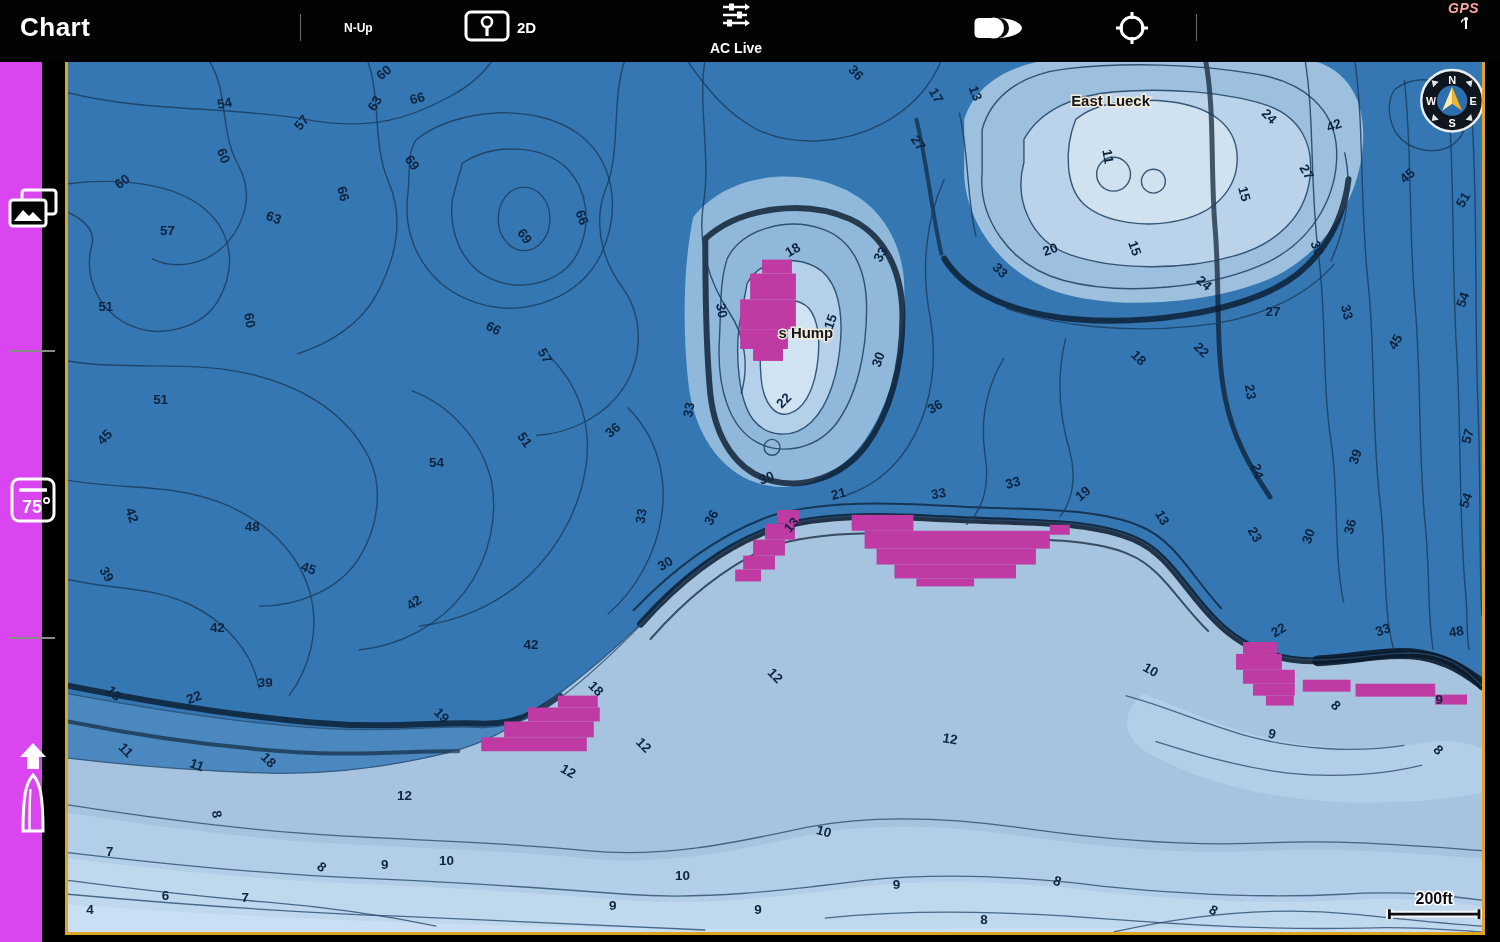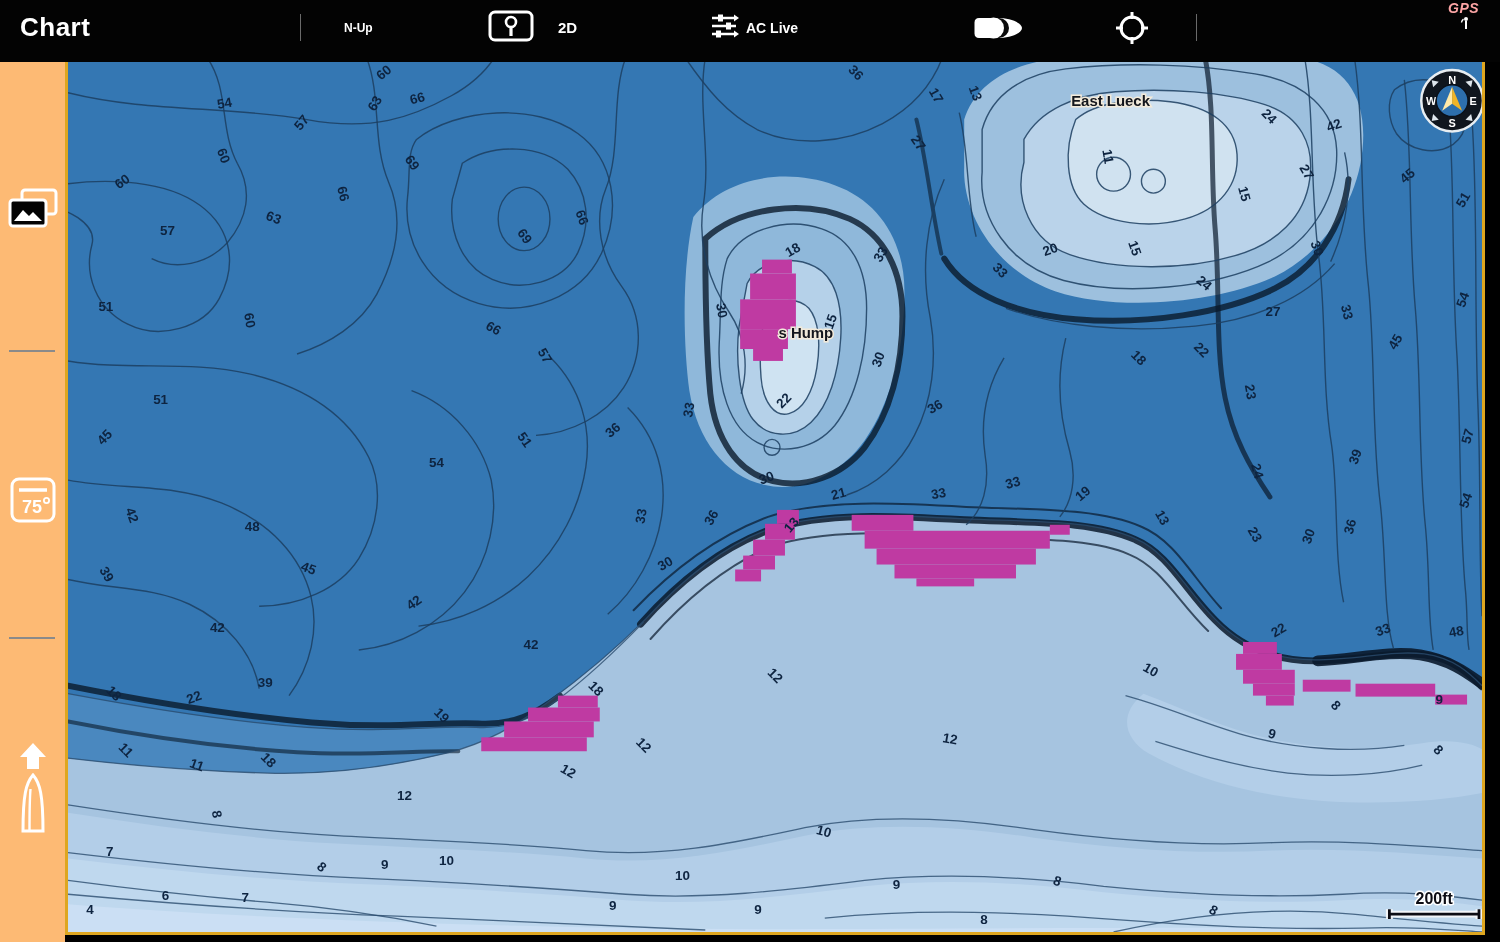--- a/index.html
+++ b/index.html
@@ -2,29 +2,29 @@
 <html><head>
 <meta charset="utf-8">
 <style>
   html,body{margin:0;padding:0;background:#000;}
   body{width:1500px;height:942px;position:relative;font-family:"Liberation Sans",sans-serif;overflow:hidden;}
   .header{position:absolute;top:0;left:0;width:1500px;height:62px;background:#030303;color:#fff;z-index:5;}
   .header .item{position:absolute;top:0;height:55px;display:flex;align-items:center;}
   .title{left:20px;font-size:26px;font-weight:bold;letter-spacing:.5px;}
   .vdiv{position:absolute;top:14px;width:1px;height:27px;background:#6a6a6a;}
   .nup{left:344px;font-size:12px;font-weight:bold;}
-  .mode2d{left:488px;gap:24px;}
+  .mode2d{left:464px;gap:7px;}
   .mode2d .lbl{font-size:15px;font-weight:bold;}
-  .aclive{left:710px;gap:6px;}
+  .aclive{left:710px;gap:6px;flex-direction:column;}
   .aclive .lbl{font-size:14px;font-weight:bold;}
   .boatbtn{left:972px;}
   .cursorbtn{left:1114px;}
   .gps{left:1448px;top:8px;height:auto;flex-direction:column;align-items:flex-end;color:#fca5a5;font-style:italic;}
   .gps .g{font-size:14px;font-weight:bold;letter-spacing:.5px;}
-  .sidebar{position:absolute;top:55px;left:0;width:65px;height:887px;background:#fdba74;z-index:4;}
+  .sidebar{position:absolute;top:55px;left:0;width:42px;height:887px;background:#d946ef;z-index:4;}
   .sb-item{position:absolute;left:0;width:65px;display:flex;justify-content:center;}
   .sb-div{position:absolute;left:9px;width:46px;height:2px;background:#8a8a8a;}
   .mapwrap{position:absolute;left:65px;top:55px;width:1420px;height:880px;box-sizing:border-box;border:3px solid #dea620;background:#3477b3;}
   .mapwrap svg{display:block;width:100%;height:100%;}
   .ct{fill:none;stroke:#1c3e60;stroke-width:1.4;opacity:.85;}
   .ct2{fill:none;stroke:#2a4c6e;stroke-width:1.3;opacity:.8;}
   .dense{fill:none;stroke:#0a1a2c;stroke-linecap:round;}
   .depth{font:bold 13.5px "Liberation Sans",sans-serif;fill:#0e2440;text-anchor:middle;}
   .place{font:bold 15px "Liberation Sans",sans-serif;fill:#13161d;stroke:#f2eada;stroke-width:3px;paint-order:stroke;text-anchor:middle;}
   .compass-letter{font:bold 11px "Liberation Sans",sans-serif;fill:#fff;text-anchor:middle;}

